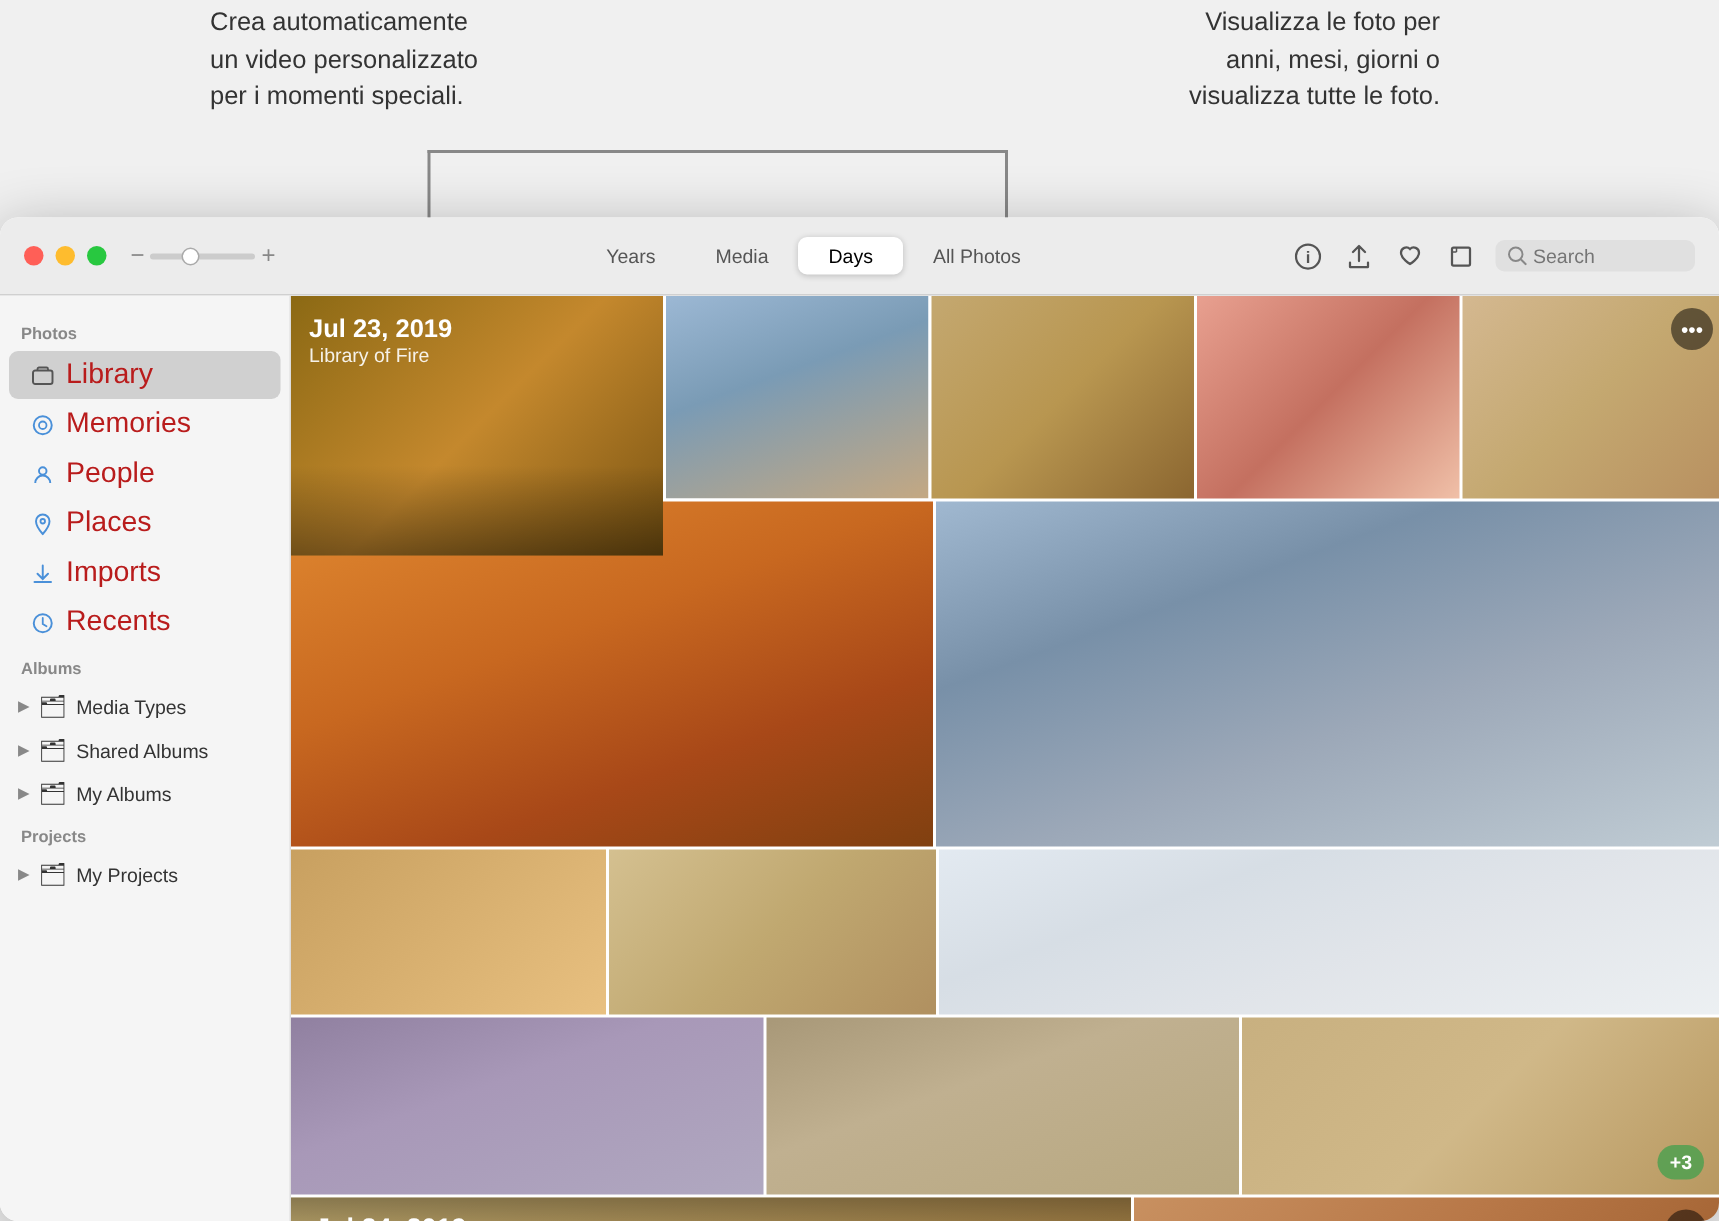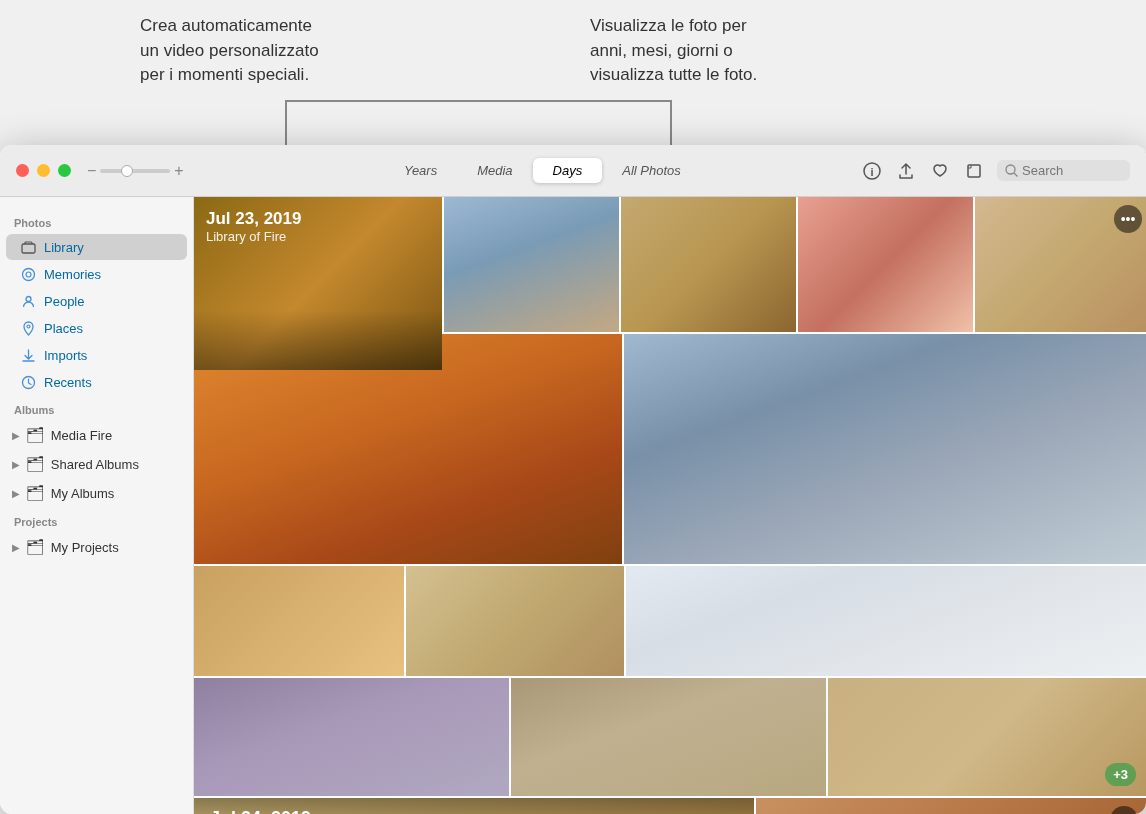--- a/index.html
+++ b/index.html
@@ -15,35 +15,36 @@
     
     .tooltip-area {
       position: absolute;
       top: 0;
       left: 0;
       width: 1146px;
       height: 145px;
       background: #f0f0f0;
       display: flex;
       align-items: flex-start;
-      padding-top: 14px;
+      padding-top: 3px;
     }
     .tooltip-left {
       width: 480px;
       padding-left: 140px;
       font-size: 17px;
       color: #333;
       line-height: 1.45;
     }
     .tooltip-right {
       width: 480px;
       padding-left: 110px;
       font-size: 17px;
       color: #333;
       line-height: 1.45;
+      text-align: right;
     }
     .tooltip-line {
       position: absolute;
       top: 100px;
       left: 285px;
       width: 2px;
       height: 48px;
       background: #888;
     }
     .tooltip-line2 {
@@ -131,21 +132,20 @@
       border: 1px solid #aaa;
       border-radius: 50%;
     }
 
     .tabs {
       display: flex;
       align-items: flex-end;
       gap: 0;
       flex: 1;
       justify-content: center;
-      font-style: italic;
     }
     .tab {
       padding: 5px 20px;
       font-size: 13px;
       color: #555;
       cursor: pointer;
       border-radius: 6px;
     }
     .tab.active {
       background: #fff;
@@ -208,22 +208,22 @@
       color: #888;
       padding: 8px 14px 4px 14px;
       text-transform: none;
       letter-spacing: 0;
     }
     .sidebar-item {
       display: flex;
       align-items: center;
       gap: 8px;
       padding: 5px 14px;
-      font-size: 13px;
-      color: #0369a1;
+      font-size: 19px;
+      color: #b91c1c;
       cursor: pointer;
       border-radius: 6px;
       margin: 1px 6px;
     }
     .sidebar-item.active {
       background: #d0d0d0;
       font-weight: 500;
     }
     .sidebar-item-icon {
       width: 16px;
@@ -461,21 +461,21 @@
           </svg>
         </span>
         <span>Recents</span>
       </div>
 
       <div class="sidebar-section-label">Albums</div>
 
       <div class="sidebar-group">
         <span class="chevron">▶</span>
         <span class="folder-icon">🗂</span>
-        <span>Media Fire</span>
+        <span>Media Types</span>
       </div>
 
       <div class="sidebar-group">
         <span class="chevron">▶</span>
         <span class="folder-icon">🗂</span>
         <span>Shared Albums</span>
       </div>
 
       <div class="sidebar-group">
         <span class="chevron">▶</span>

